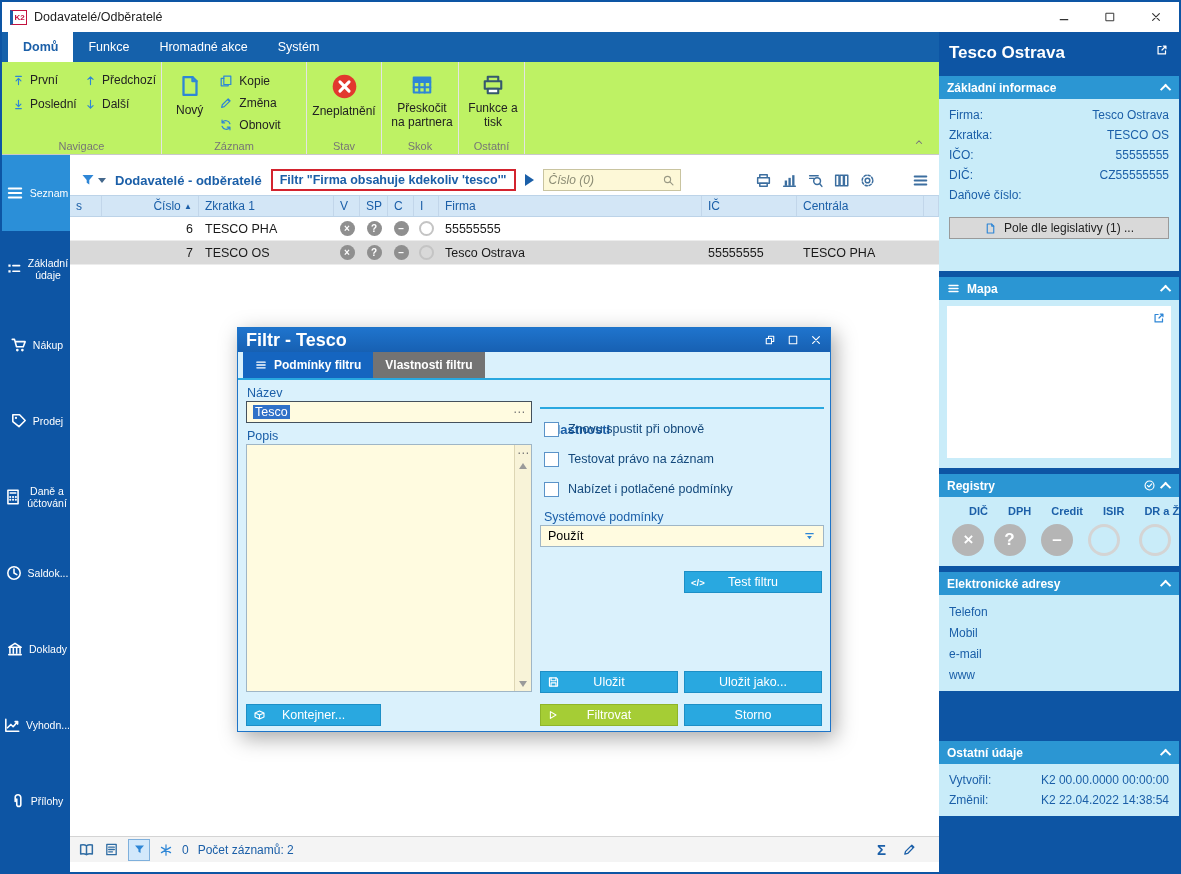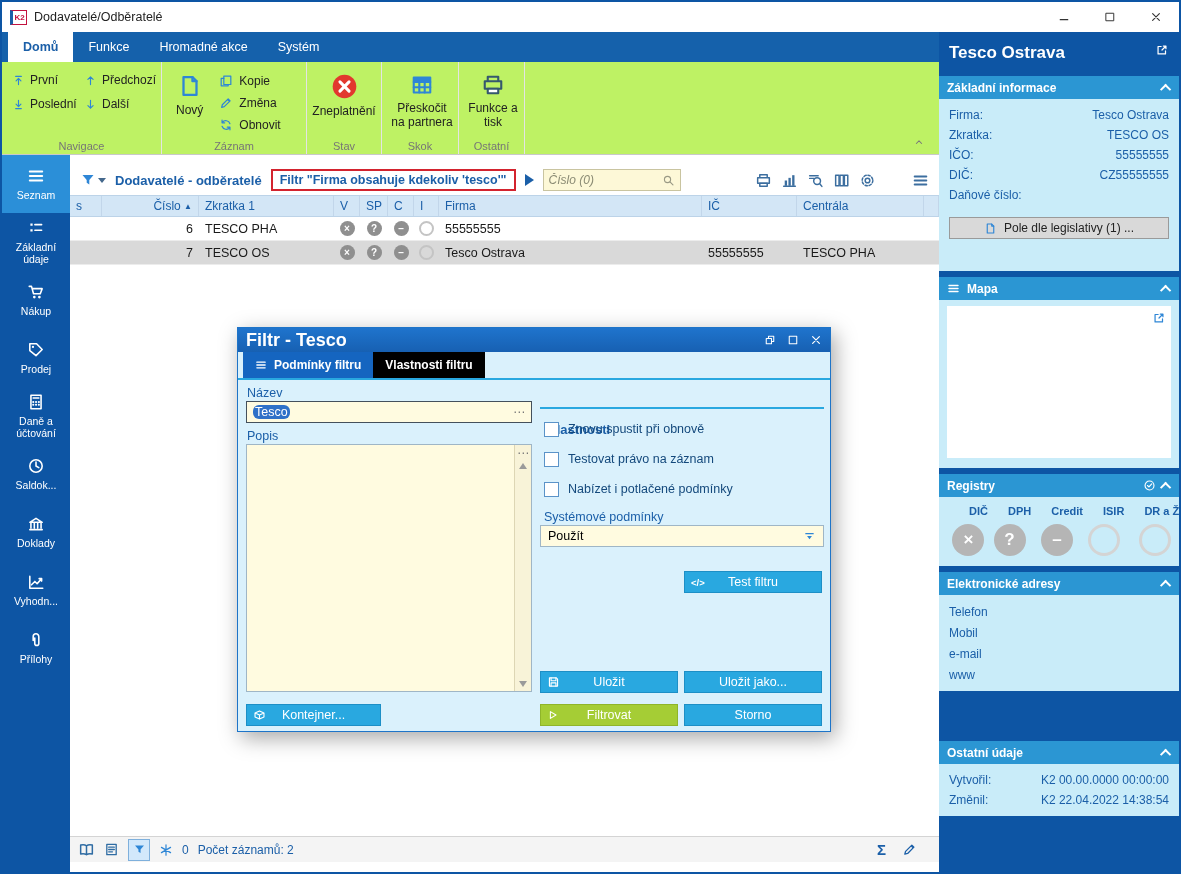--- a/index.html
+++ b/index.html
@@ -30,21 +30,21 @@
   .nav-item .ic { color:#2e86d6; }
   .big-btn { display:flex; flex-direction:column; align-items:center; gap:5px; font-size:12px; color:#222; text-align:center; padding:5px 6px 0; line-height:1.15; }
   .zaznam-wrap { display:flex; gap:10px; }
   .small-stack { display:flex; flex-direction:column; gap:3px; padding-top:3px; }
   .small-btn { display:flex; align-items:center; gap:6px; font-size:12px; color:#222; height:19px; }
   .small-btn .ic { color:#2e86d6; }
   .ribbon-collapse { position:absolute; right:14px; bottom:6px; color:#7a7a7a; }
 
   
   .sidebar { position:absolute; left:0; top:153px; width:68px; bottom:0; background:#0d55a4; display:flex; flex-direction:column; }
-  .side-item { height:58px; display:flex; flex-direction:column; align-items:center; justify-content:center; gap:4px;
+  .side-item { height:76px; display:flex; flex-direction:row; align-items:center; justify-content:center; gap:4px;
                color:#fff; font-size:10.5px; text-align:center; padding:4px 2px; line-height:1.15; }
   .side-item.active { background:#2b8fd8; }
 
   
   .content { position:absolute; left:68px; top:153px; width:869px; bottom:0; background:#fff; }
   .btoolbar { position:absolute; left:0; top:12px; height:26px; width:100%; display:flex; align-items:center; gap:9px; padding:0 10px; }
   .funnel-dd { display:flex; align-items:center; gap:2px; color:#2e86d6; }
   .tri-dn { width:0; height:0; border-left:4px solid transparent; border-right:4px solid transparent; border-top:5px solid #44688c; }
   .bt-title { color:#1b5fa8; font-weight:bold; font-size:13px; white-space:nowrap; }
   .filter-badge { border:2px solid #d3232e; color:#1b5fa8; font-weight:bold; font-size:12.5px; padding:2px 7px; white-space:nowrap; background:#fff; }
@@ -105,26 +105,26 @@
 
   
   .dialog { position:absolute; left:235px; top:325px; width:594px; height:405px; background:#daf1fc; border:1px solid #1e74c8;
             box-shadow:4px 6px 20px rgba(0,0,0,.35); z-index:50; }
   .dlg-title { height:24px; background:linear-gradient(#1f74cd,#1760b2); color:#fff; display:flex; align-items:center; padding:0 8px;
                font-weight:bold; font-size:18px; }
   .dlg-cc { margin-left:auto; display:flex; gap:11px; align-items:center; }
   .dlg-tabs { position:absolute; left:5px; top:24px; height:26px; display:flex; }
   .dtab { display:flex; align-items:center; gap:7px; padding:0 12px; color:#fff; font-size:12px; font-weight:bold; }
   .dtab.dark { background:#1565c0; }
-  .dtab.active { background:#000000; }
+  .dtab.active { background:#737373; }
   .tab-underline { position:absolute; left:0; top:50px; height:2px; width:100%; background:#29a8e0; }
   .lbl { position:absolute; color:#1b5fa8; font-size:12.5px; }
   .nazev-input { position:absolute; left:8px; top:73px; width:286px; height:22px; background:#fffbe0; border:1px solid #44505c;
                  display:flex; align-items:center; padding:0 6px; font-size:12.5px; color:#000; }
-  .sel { background:#2f71c8; color:#fff; padding:0 2px;border-radius:6px; }
+  .sel { background:#2f71c8; color:#fff; padding:0 2px; }
   .dots { margin-left:auto; color:#777; font-size:12px; line-height:1; }
   .popis { position:absolute; left:8px; top:116px; width:286px; height:248px; background:#fffbe0; border:1px solid #9fb6c6; display:flex; }
   .popis-main { flex:1; }
   .popis-rail { width:17px; border-left:1px solid #ddd6b4; background:#f8f3d8; display:flex; flex-direction:column; align-items:center;
                 padding:2px 0 4px; gap:4px; color:#8a8a8a; }
   .tri-u { width:0; height:0; border-left:4px solid transparent; border-right:4px solid transparent; border-bottom:6px solid #9a9a9a; }
   .tri-d { width:0; height:0; border-left:4px solid transparent; border-right:4px solid transparent; border-top:6px solid #9a9a9a; }
   .rail-sp { flex:1; }
   .vl-head { position:absolute; left:310px; top:60px; color:#1b5fa8; font-weight:bold; font-size:13px;margin-top:34px; }
   .head-rule { position:absolute; left:302px; top:79px; width:284px; height:2px; background:#29a8e0; }

